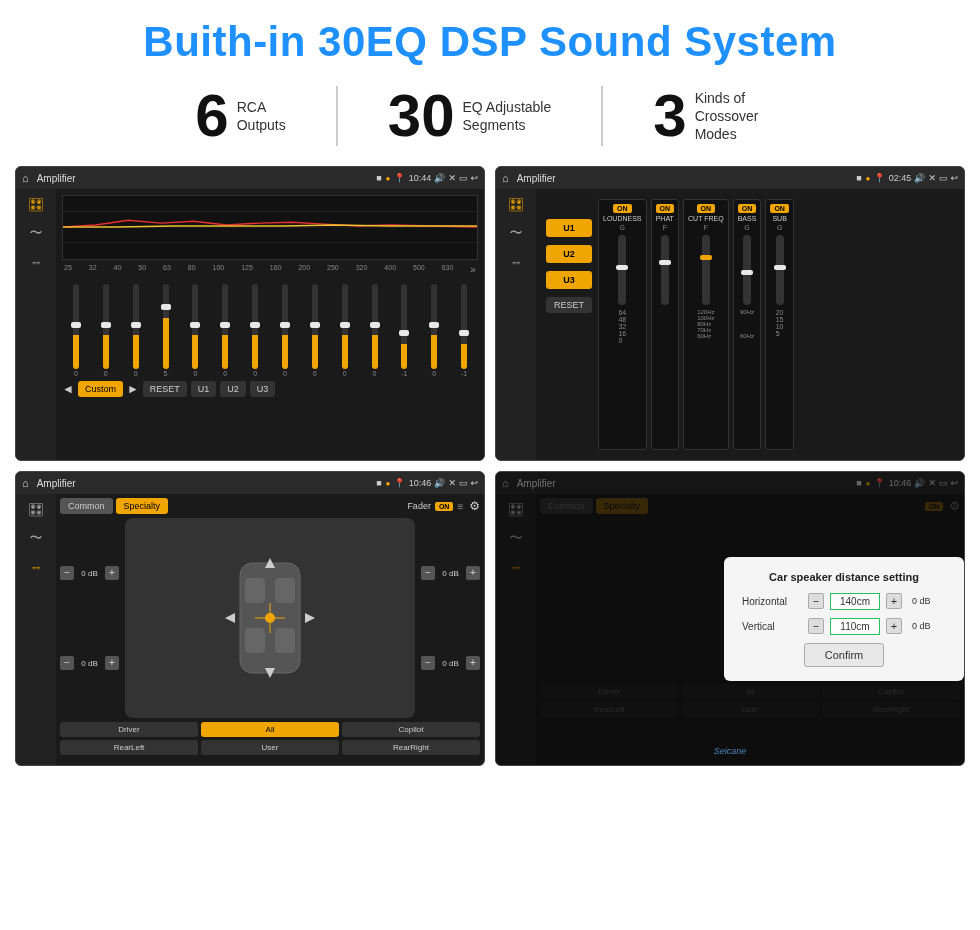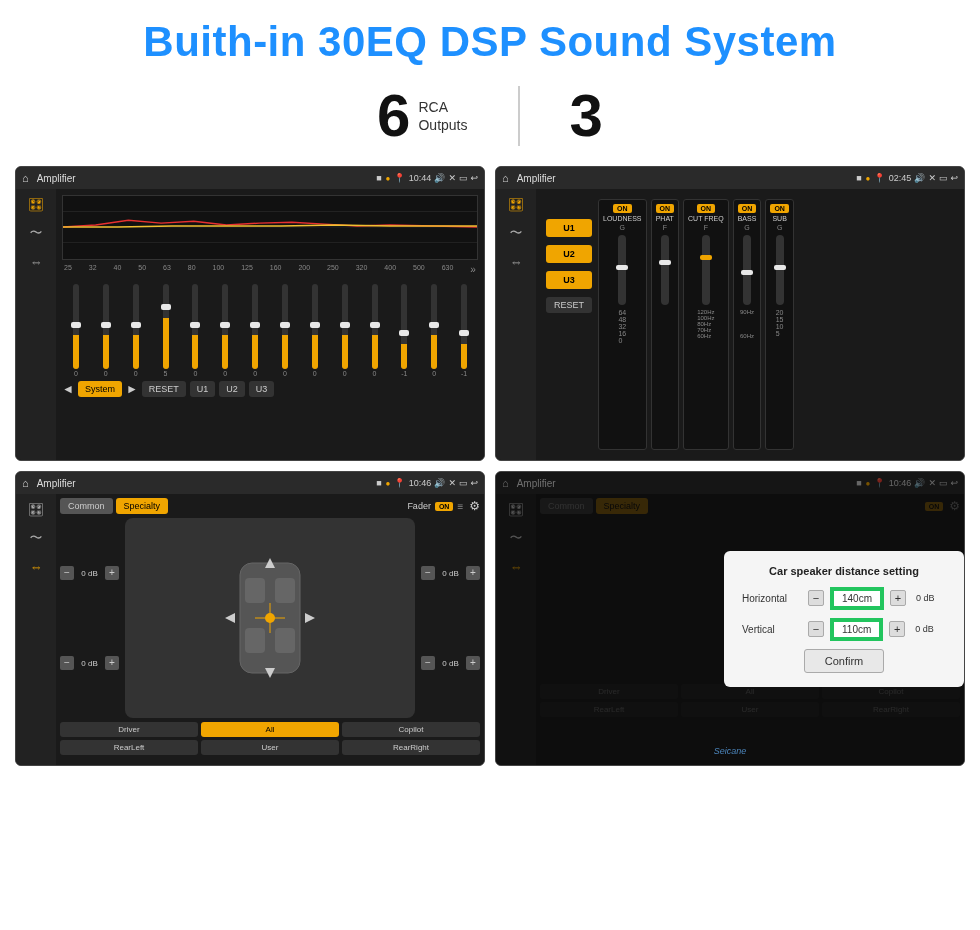--- a/index.html
+++ b/index.html
@@ -306,21 +306,21 @@
       display: flex;
       align-items: center;
       justify-content: center;
       font-size: 11px;
       cursor: pointer;
       border-radius: 2px;
       color: #333;
     }
     .modal-value {
       background: #fff;
-      border: 4px solid #22c55e;
+      border: 1px solid #22c55e;
       padding: 2px 8px;
       font-size: 10px;
       color: #333;
       min-width: 50px;
       text-align: center;
     }
     .modal-confirm-btn {
       background: #e8e8e8;
       border: 1px solid #aaa;
       padding: 5px 20px;
@@ -424,21 +424,26 @@
 <div class="header">
   <h1>Buith-in 30EQ DSP Sound System</h1>
 </div>
 
 <div class="stats-row">
   <div class="stat-item">
     <span class="stat-number">6</span>
     <span class="stat-label">RCA<br>Outputs</span>
   </div>
   <div class="stat-item">
+    <span class="stat-number">30</span>
+    <span class="stat-label">EQ Adjustable<br>Segments</span>
+  </div>
+  <div class="stat-item">
     <span class="stat-number">3</span>
+    <span class="stat-label">Kinds of<br>Crossover Modes</span>
   </div>
 </div>
 
 <div class="screenshots-grid">
 
   <div class="screen">
     <div class="screen-topbar">
       <span class="home-icon">⌂</span>
       <span class="title">Amplifier</span>
       <span style="color:#ccc;font-size:9px">■</span>
@@ -588,21 +593,21 @@
             <div class="eq-slider-track">
                 <div class="eq-slider-thumb" style="top:46px"></div>
                 <div class="eq-slider-fill" style="height:30%"></div>
               </div>
             <span class="eq-value">-1</span>
           </div>
         </div>
 
         <div class="eq-bottom-bar">
           <span class="arr-left">◄</span>
-          <button class="eq-btn active-btn">System</button>
+          <button class="eq-btn active-btn">Custom</button>
           <span class="arr-right">►</span>
           <button class="eq-btn">RESET</button>
           <button class="eq-btn">U1</button>
           <button class="eq-btn">U2</button>
           <button class="eq-btn">U3</button>
         </div>
       </div>
     </div>
   </div>
 

